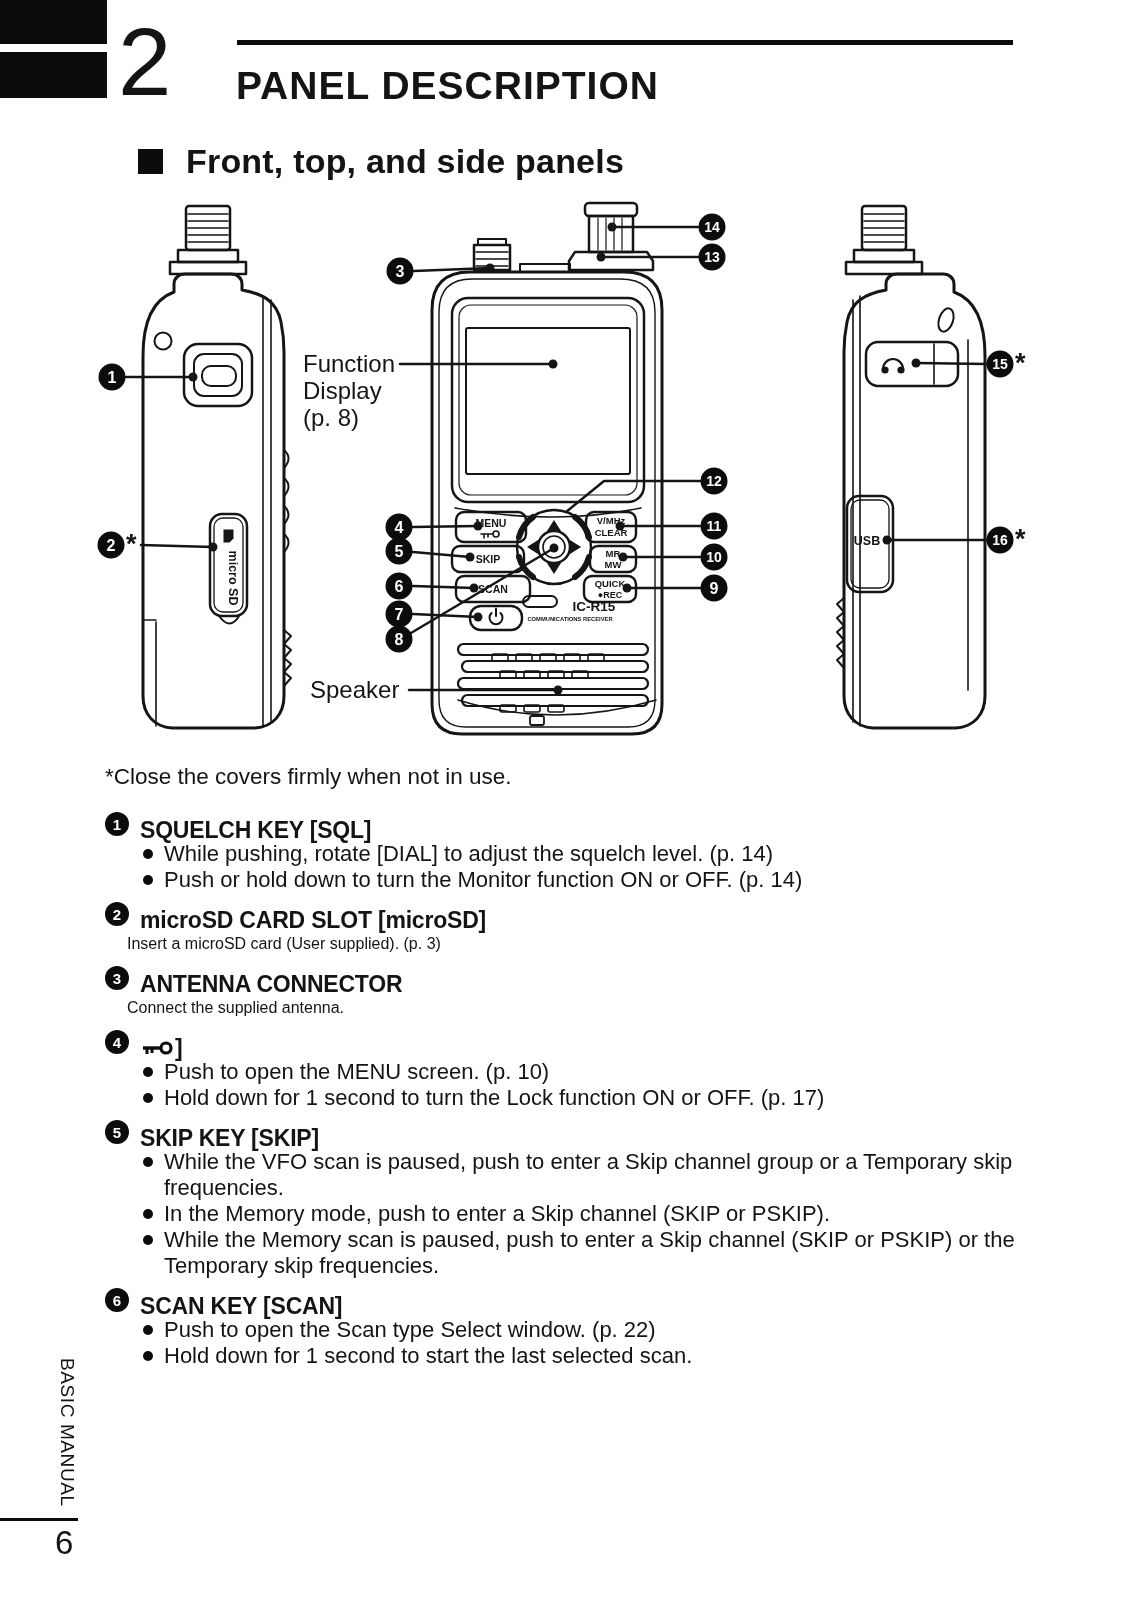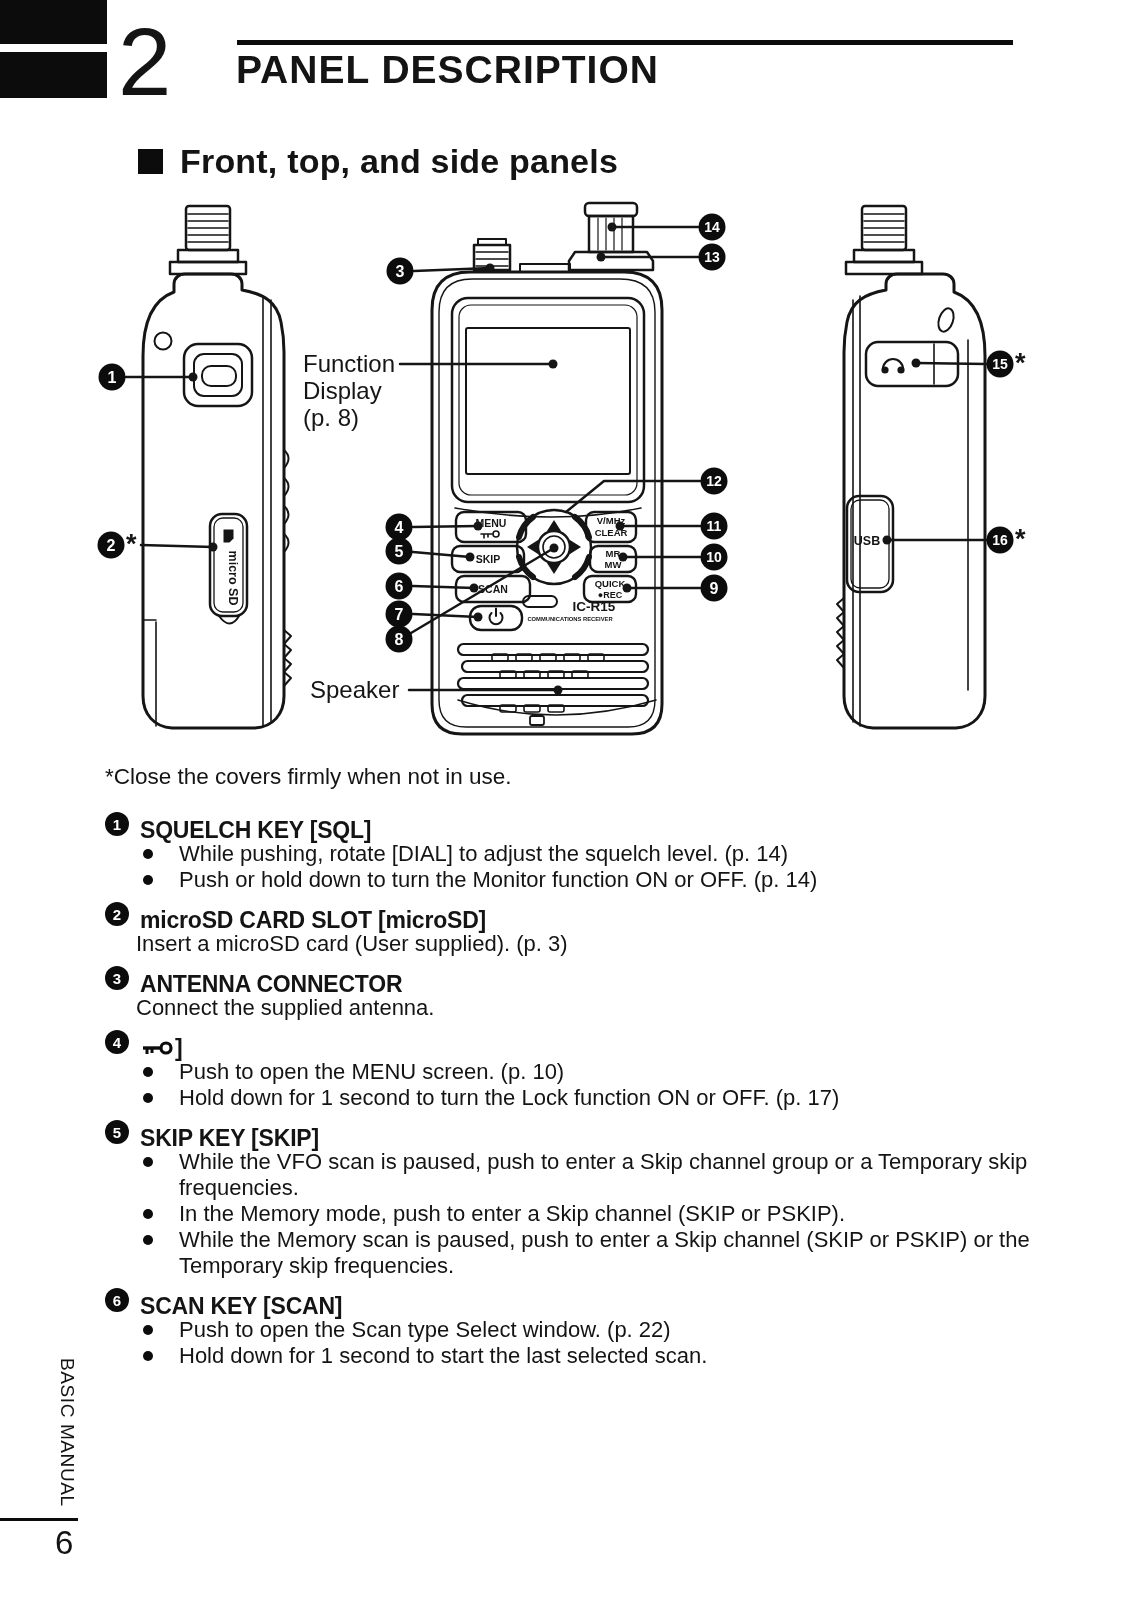--- a/index.html
+++ b/index.html
@@ -5,40 +5,40 @@
   html,body{margin:0;padding:0;}
   body{
     width:1128px;height:1600px;background:#ffffff;position:relative;
     font-family:"Liberation Sans",sans-serif;color:#141414;overflow:hidden;
   }
   .abs{position:absolute;}
   
   .blk{background:#0c0c0c;}
   .chapter-num{left:118px;top:14px;font-size:96px;line-height:1;font-weight:400;letter-spacing:-2px;}
   .chapter-rule{left:237px;top:40px;width:776px;height:5px;background:#0c0c0c;}
-  .chapter-title{left:236px;top:48px;font-size:39px;font-weight:bold;letter-spacing:1px;}
-  .section-title{left:104px;top:142px;display:flex;align-items:center;gap:17px;padding-left:34px;}
+  .chapter-title{left:236px;top:64px;font-size:39px;font-weight:bold;letter-spacing:1px;}
+  .section-title{left:104px;top:142px;display:flex;align-items:center;gap:23px;padding-left:34px;}
   .section-title .sq{width:25px;height:25px;background:#0c0c0c;flex:none;}
   .section-title .txt{font-size:34px;font-weight:bold;letter-spacing:0.2px;}
   
   .fig{left:0;top:190px;width:1128px;height:580px;}
   
   .footnote{left:105px;top:764px;font-size:22.5px;}
   .sections{left:105px;top:810px;width:995px;}
   .sec{margin-bottom:7px;}
   .sec-head{display:flex;align-items:center;gap:11px;margin-bottom:3px;height:28px;}
   .sec-num{width:24px;height:24px;border-radius:50%;background:#0c0c0c;color:#fff;
     font-size:15px;font-weight:bold;display:flex;align-items:center;justify-content:center;flex:none;}
   .sec-title{font-size:23px;font-weight:bold;letter-spacing:-0.2px;display:flex;align-items:center;margin-top:13px;}
   .key-ico{margin:0 1px;}
   .bullets{margin-left:38px;}
-  .bullet{display:flex;gap:26px;font-size:22px;line-height:26px;}
+  .bullet{display:flex;gap:11px;font-size:22px;line-height:26px;}
   .bullet .dot{width:10px;height:10px;border-radius:50%;background:#0c0c0c;margin-top:8px;flex:none;}
   .bullet .btext{width:930px;}
-  .plain{margin-left:31px;font-size:22px;line-height:26px;}
+  .plain{margin-left:22px;font-size:16px;line-height:26px;}
   
   .side-text{left:78px;top:1358px;transform:rotate(90deg);transform-origin:0 0;
     font-size:19px;letter-spacing:0.6px;white-space:nowrap;}
   .footer-rule{left:0;top:1518px;width:78px;height:3px;background:#0c0c0c;}
   .page-num{left:55px;top:1524px;font-size:33px;}
   svg text{font-family:"Liberation Sans",sans-serif;}
 </style>
 </head>
 <body>
 

